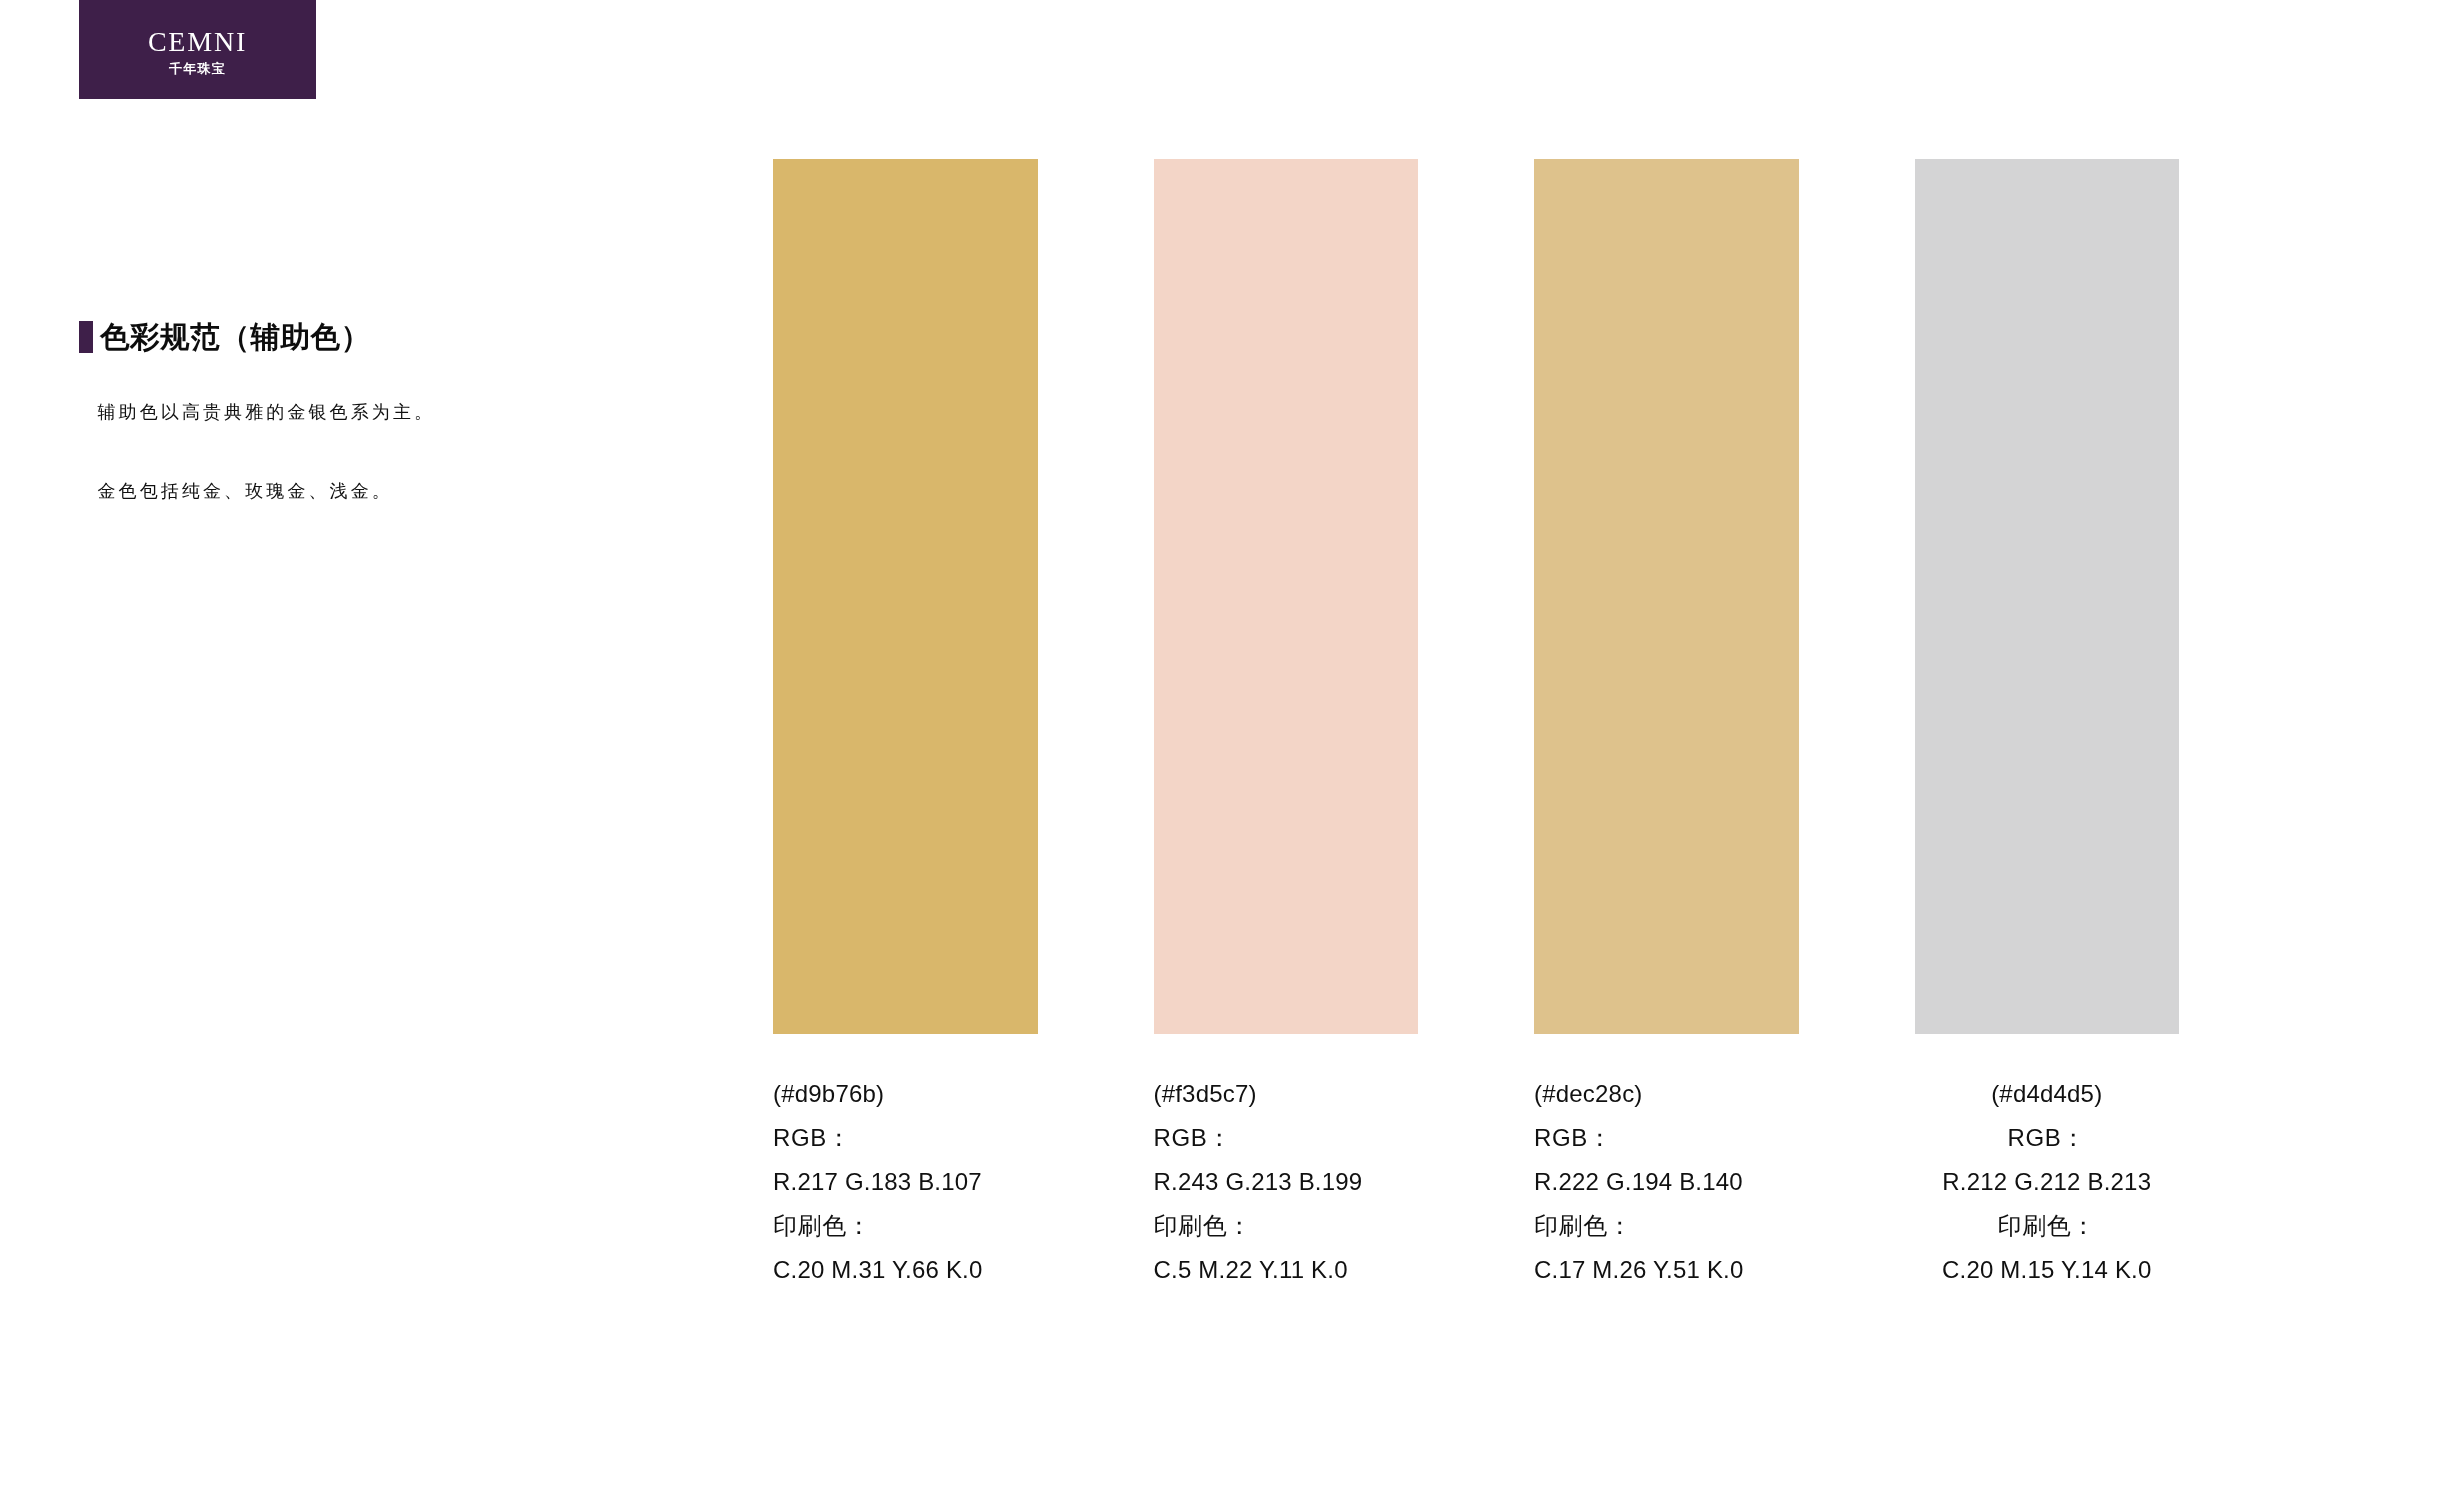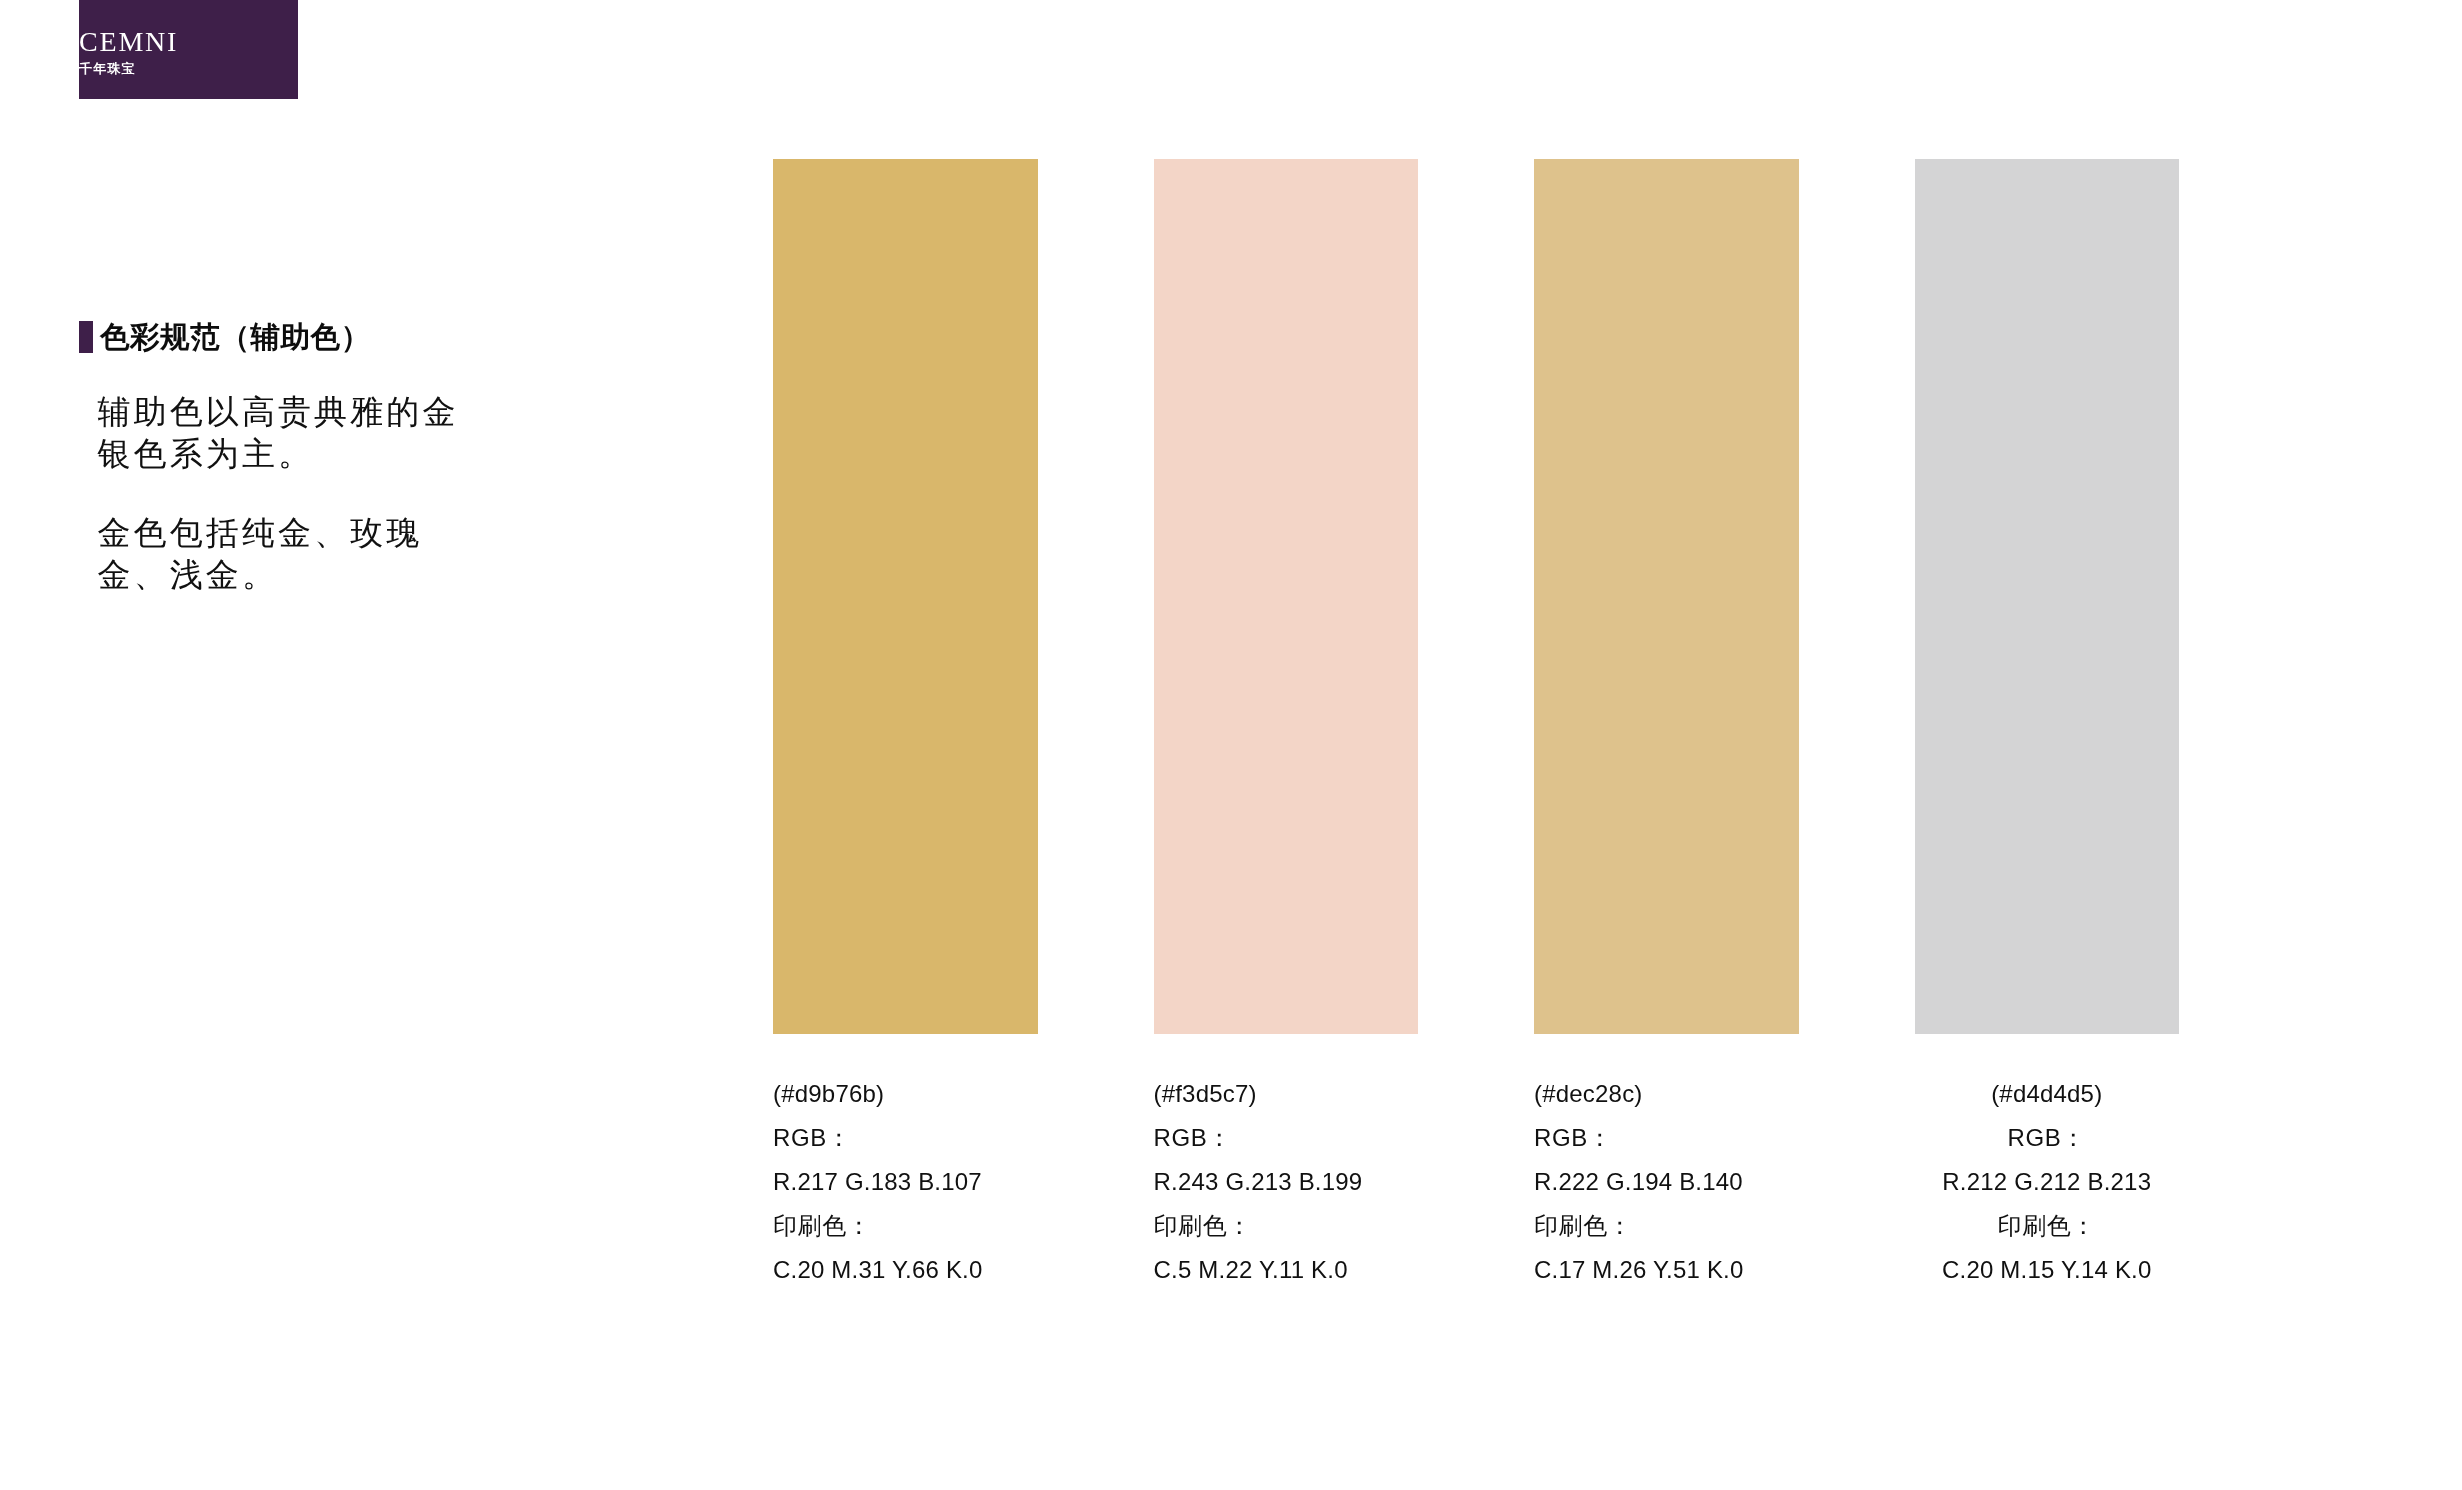--- a/index.html
+++ b/index.html
@@ -15,26 +15,26 @@
     font-family: "Liberation Sans", "DejaVu Sans", sans-serif;
     color: #111111;
     -webkit-font-smoothing: antialiased;
   }
 
   
   #brand-logo {
     position: absolute;
     left: 79px;
     top: 0;
-    width: 219px;
+    width: 237px;
     height: 99px;
     background: #3e1f49;
     display: flex;
     flex-direction: column;
-    align-items: flex-start;
+    align-items: center;
     justify-content: center;
     box-sizing: border-box;
     padding-top: 3.7px;
   }
   #brand-logo .logo-latin {
     font-family: "Liberation Serif", "DejaVu Serif", serif;
     color: #ffffff;
     font-size: 28px;
     letter-spacing: 1.8px;
     line-height: 1;
@@ -70,21 +70,21 @@
   }
   #section-heading .heading-text {
     font-size: 29.5px;
     font-weight: 700;
     line-height: 1;
     letter-spacing: 0.6px;
     color: #0d0d0d;
   }
   .body-paragraph {
     margin-left: 18.5px;
-    font-size: 33px;
+    font-size: 18px;
     line-height: 42px;
     letter-spacing: 3.1px;
     color: #111111;
     width: 394px;
     font-weight: 400;
   }
   #paragraph-1 { margin-top: 37px; }
   #paragraph-2 { margin-top: 37px; }
 
   

